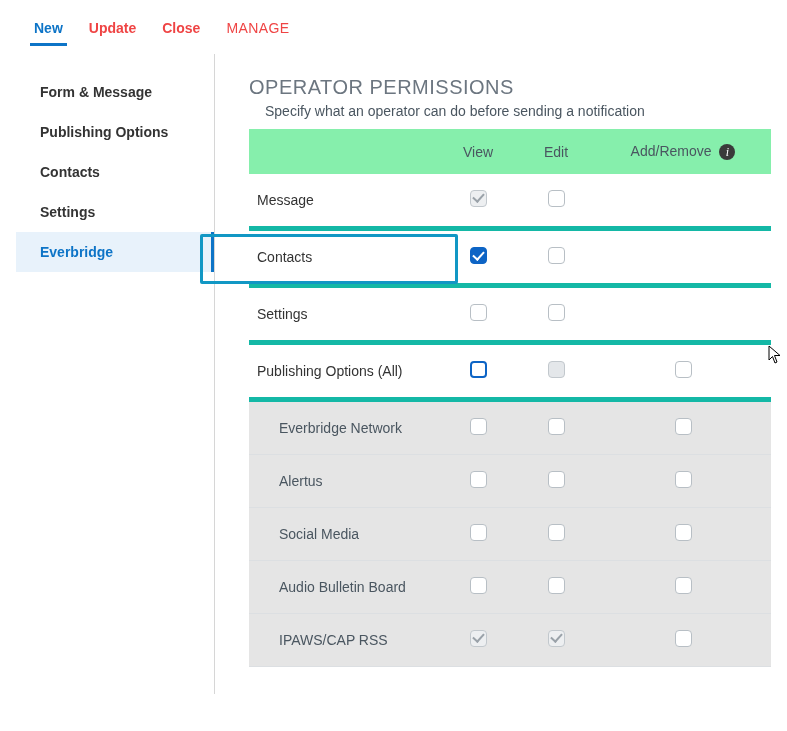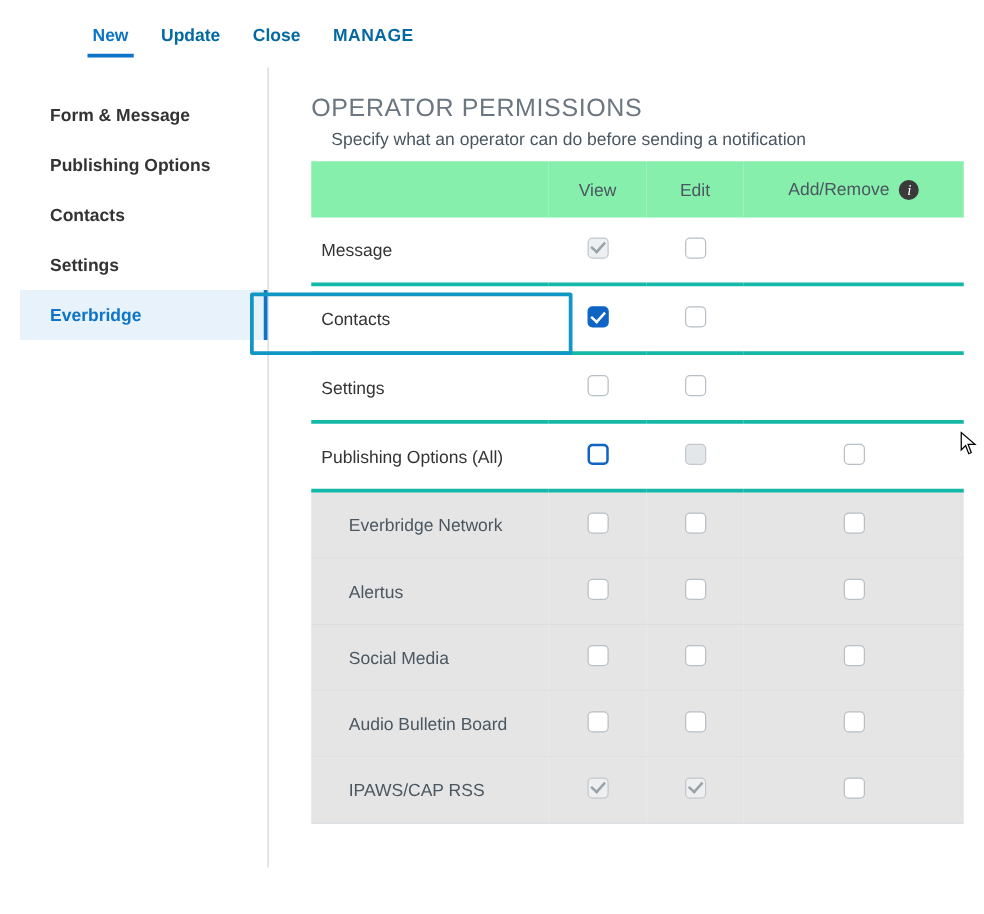--- a/index.html
+++ b/index.html
@@ -10,40 +10,39 @@
     color: #333;
     background: #fff;
     width: 787px;
     height: 731px;
   }
   .tabs {
     display: flex;
     gap: 18px;
     padding: 14px 0 0 30px;
     align-items: flex-end;
-    margin-left: 40px;
   }
   .tab {
     padding: 6px 4px 10px 4px;
     font-weight: 600;
-    color: #0369a1;
+    color: #ef4444;
     cursor: pointer;
     position: relative;
   }
   .tab.active {
     color: #0d74c7;
   }
   .tab.active::after {
     content: "";
     position: absolute;
     left: 0; right: 0; bottom: 0;
     height: 3px;
     background: #0d74c7;
   }
-  .tab.manage { font-weight: 700; letter-spacing: 0.4px; }
+  .tab.manage { font-weight: 400; letter-spacing: 0.4px; }
   .layout {
     display: flex;
     margin-top: 8px;
   }
   .sidebar {
     width: 215px;
     border-right: 1px solid #d6d6d6;
     padding-top: 18px;
     min-height: 640px;
     padding-left: 16px;
@@ -92,21 +91,21 @@
   .perm-header th.col-chk { width: 78px; text-align: center; }
   .perm-header th.col-add { text-align: center; }
   .info-icon {
     display:inline-block; width:16px; height:16px; border-radius:50%;
     background:#3a3a3a; color:#fff; font-family: Georgia, serif; font-style: italic;
     font-size:12px; line-height:16px; text-align:center; vertical-align:middle;
     margin-left:4px;
   }
   tr.perm-row td {
     padding: 16px 8px;
-    border-bottom: 3px solid #14b8a6;
+    border-bottom: 5px solid #14b8a6;
     vertical-align: middle;
   }
   tr.perm-row.sub { background:#e5e5e5; }
   tr.perm-row.sub td { border-bottom: 1px solid #dcdfe2; }
   tr.perm-row.sub td.label { padding-left: 30px; color:#4a5660; }
   td.label { color:#333; }
   td.chk { text-align:center; }
   .checkbox {
     display:inline-block; width:17px; height:17px; border:1.5px solid #b8bfc5;
     border-radius:4px; background:#fff; position:relative; cursor:pointer;

